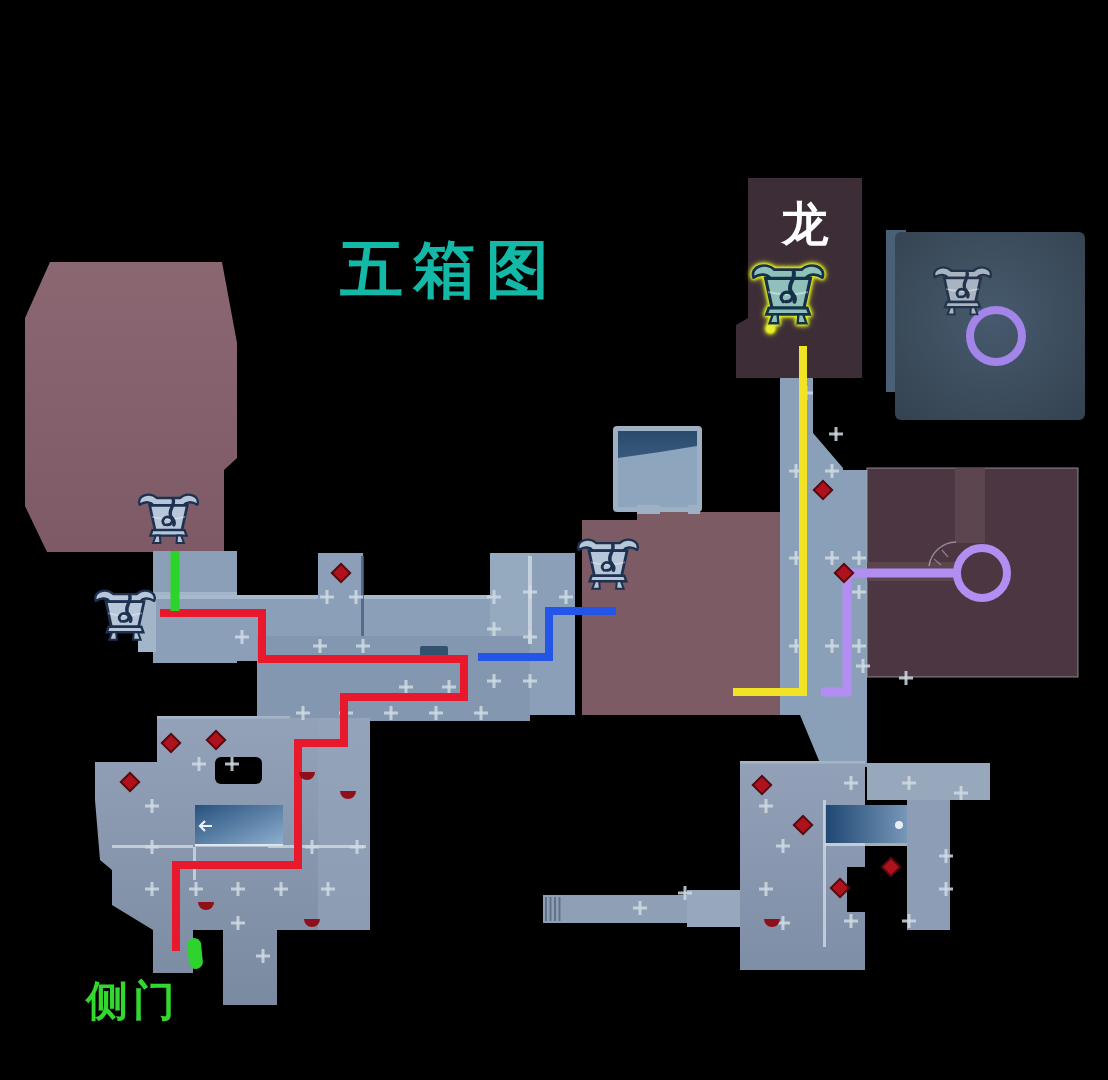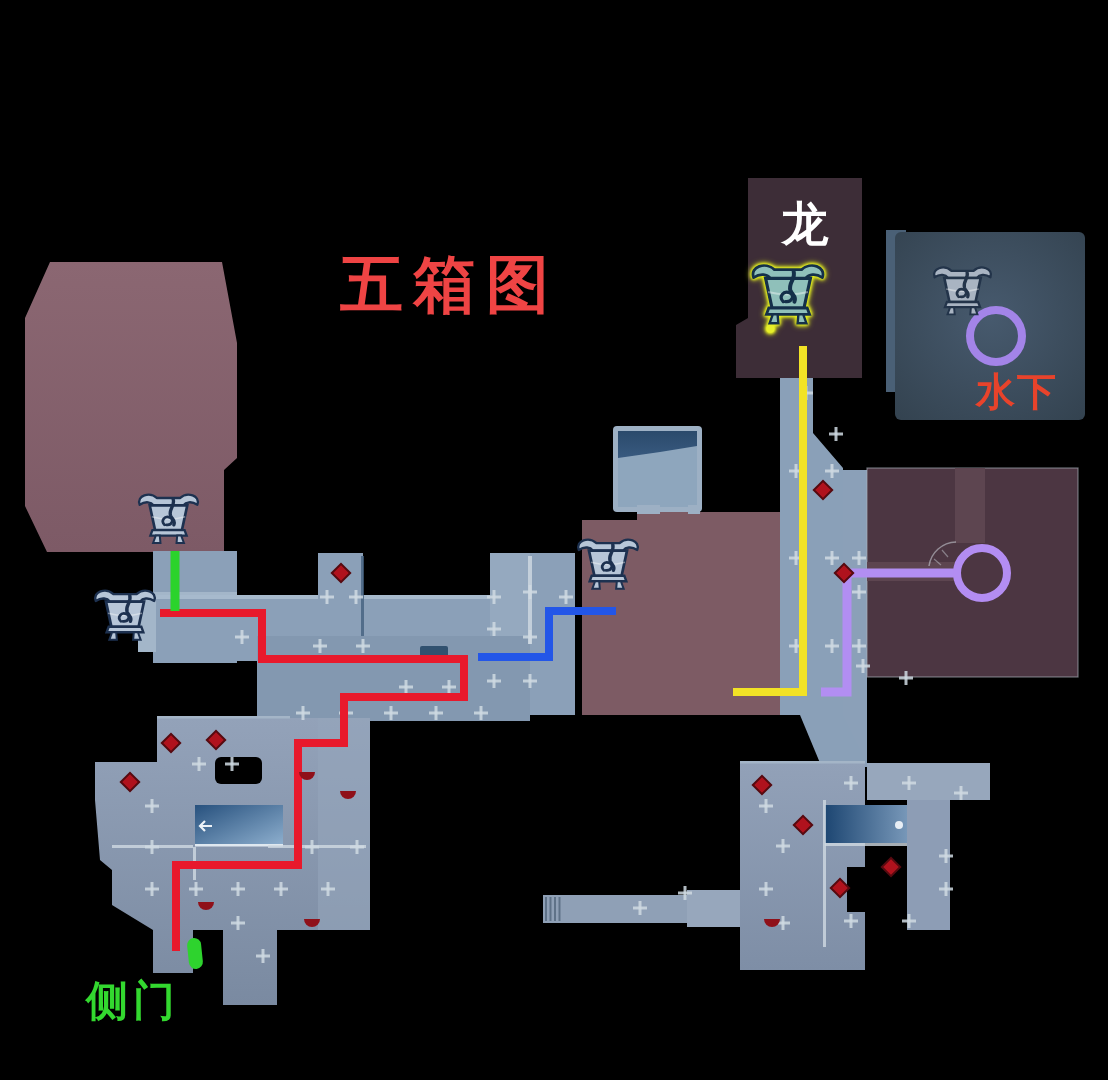--- a/index.html
+++ b/index.html
@@ -291,17 +291,16 @@
         <g transform="translate(748,260) scale(0.8)" class="glow" style="--c1: #8fc0ba; --c2: #14304a;">
           <circle cx="28" cy="86" r="5" fill="#e6ef2a"></circle>
           <use width="100" height="84" href="#chest" xlink:href="#chest"></use>
         </g>
         <g transform="translate(930,263) scale(0.65)" style="--c1: #a9b4c2; --c2: #23344a;">
           <use width="100" height="84" href="#chest" xlink:href="#chest"></use>
         </g>
       </g>
   </svg>
 
-  <div class="map-label lbl-title" style="color: #ef4444; margin-top: 15px;">五箱图</div>
+  <div class="map-label lbl-title" style="color: #14b8a6;">五箱图</div>
   <div class="map-label lbl-dragon" style="color: rgb(255, 255, 255);">龙</div>
-  <div class="map-label lbl-underwater" style="color: rgb(232, 67, 43);">水下</div>
   <div class="map-label lbl-sidedoor" style="color: rgb(51, 216, 47);">侧门</div>
 </div>
 
 </body></html>

